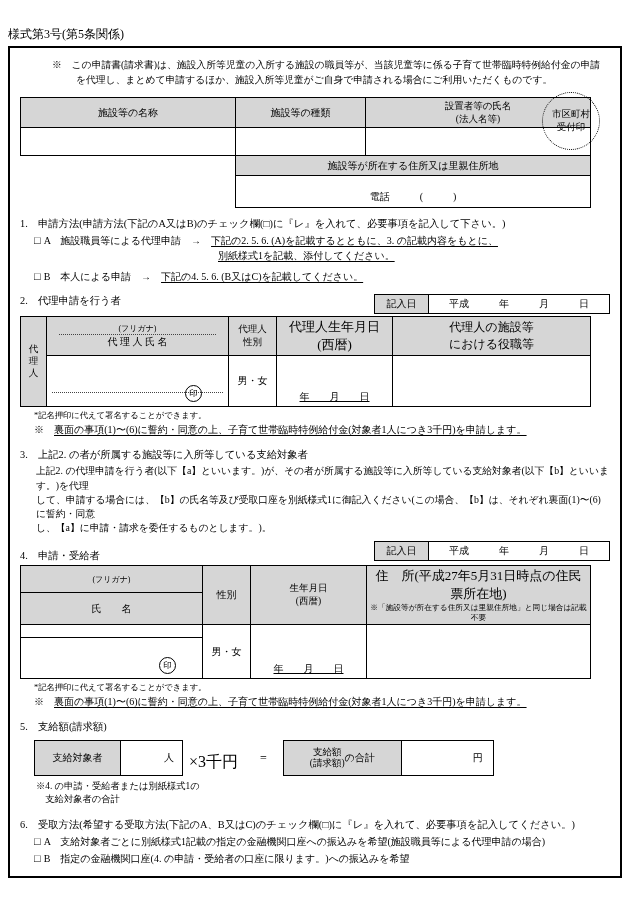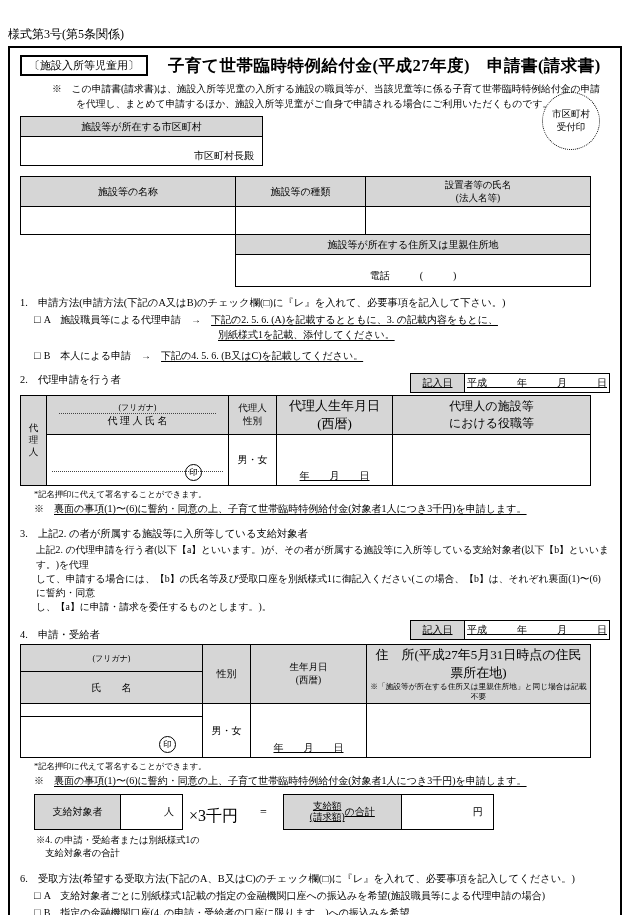--- a/index.html
+++ b/index.html
@@ -26,71 +26,54 @@
   .muni .b{height:26px;text-align:right;vertical-align:bottom;padding:0 8px 2px 0;}
   .stamp{position:absolute;top:44px;right:20px;width:56px;height:56px;border:1.5px dotted #000;
          border-radius:50%;display:flex;align-items:center;justify-content:center;
          text-align:center;font-size:9.5px;line-height:1.35;white-space:pre-line;}
   .fac{width:570px;margin-top:10px;}
   
   .sh{font-size:10.3px;margin-top:9px;}
   .opt{margin:3px 0 0 14px;}
   .opt2{margin:1px 0 0 198px;}
   .headrow{display:flex;justify-content:space-between;align-items:flex-start;margin-top:10px;}
-  .datebox{width:200px;text-decoration:underline;}
+  .datebox{width:236px;}
   .datebox td{height:16px;}
   .datebox .lab{width:54px;}
   .agent{width:570px;margin-top:2px;}
   .furi{font-size:8px;border-bottom:1px dotted #444;margin:0 12px;text-align:center;}
   .nmh{font-size:10px;text-align:center;}
   .namecell{position:relative;padding:0 !important;height:50px;}
   .fline{height:22px;border-bottom:1px dotted #444;margin:0 5px;}
   .seal{position:absolute;bottom:4px;right:26px;width:15px;height:15px;border:1px solid #000;
         border-radius:50%;display:flex;align-items:center;justify-content:center;font-size:8.5px;}
   .dob{vertical-align:bottom !important;text-align:center;padding-bottom:2px !important;text-decoration:underline;}
   .signnote{font-size:8.3px;margin:3px 0 0 14px;}
   .pledge{font-size:10px;margin:2px 0 0 14px;}
   .body3{font-size:9.8px;line-height:1.45;margin:2px 0 0 16px;}
   .addr1{font-size:13px;text-align:center;}
   .addr2{font-size:7.7px;text-align:center;}
   .calc{display:flex;margin:6px 0 0 14px;}
   .calc .t td{height:32px;}
   .mult{align-self:flex-end;margin:0 6px 3px 6px;font-size:16px;}
   .eq{align-self:center;margin:0 16px;font-size:12px;}
-  .amtlab{display:flex;align-items:center;justify-content:center;gap:0;text-decoration:underline;}
+  .amtlab{display:flex;align-items:center;justify-content:center;gap:0;}
   .amtlab .a1{white-space:pre-line;font-size:9.5px;text-align:center;line-height:1.2;}
   .note5{font-size:9.3px;margin:4px 0 0 16px;line-height:1.4;}
 </style>
 </head>
 <body>
 
 <div class="code">様式第3号(第5条関係)</div>
 
 <div class="form">
 
-  <div class="hdr">
-    <span class="usage">〔施設入所等児童用〕</span>
-    <span class="title">子育て世帯臨時特例給付金(平成27年度)　申請書(請求書)</span>
-  </div>
   <div class="intro pre">※　この申請書(請求書)は、施設入所等児童の入所する施設の職員等が、当該児童等に係る子育て世帯臨時特例給付金の申請
 を代理し、まとめて申請するほか、施設入所等児童がご自身で申請される場合にご利用いただくものです。</div>
 
-  <table class="t muni">
-    <colgroup>
-        <col style="width:242px">
-      </colgroup>
-    <tbody>
-        <tr>
-          <td class="g c h">施設等が所在する市区町村</td>
-        </tr>
-    <tr>
-          <td class="b">市区町村長殿</td>
-        </tr>
-  </tbody>
-    </table>
 
   <div class="stamp">市区町村
 受付印</div>
 
   <table class="t fac">
     <colgroup>
         <col style="width:215px">
         <col style="width:130px">
         <col style="width:225px">
       </colgroup>
@@ -232,20 +215,21 @@
         <span class="seal">印</span>
       </td>
     </tr>
   </tbody>
     </table>
   <div class="signnote">*記名押印に代えて署名することができます。</div>
   <div class="pledge">
     <span>※</span>　<span class="u">裏面の事項(1)〜(6)に誓約・同意の上、子育て世帯臨時特例給付金(対象者1人につき3千円)を申請します。</span>
   </div>
 
+  <div class="sh" style="margin-top:11px">5.　支給額(請求額)</div>
   <div class="calc">
     <table class="t">
       <colgroup>
           <col style="width:86px">
           <col style="width:62px">
         </colgroup>
       <tbody>
           <tr>
         <td class="g c">支給対象者</td>
         <td style="text-align:right;padding-right:8px">人</td>

